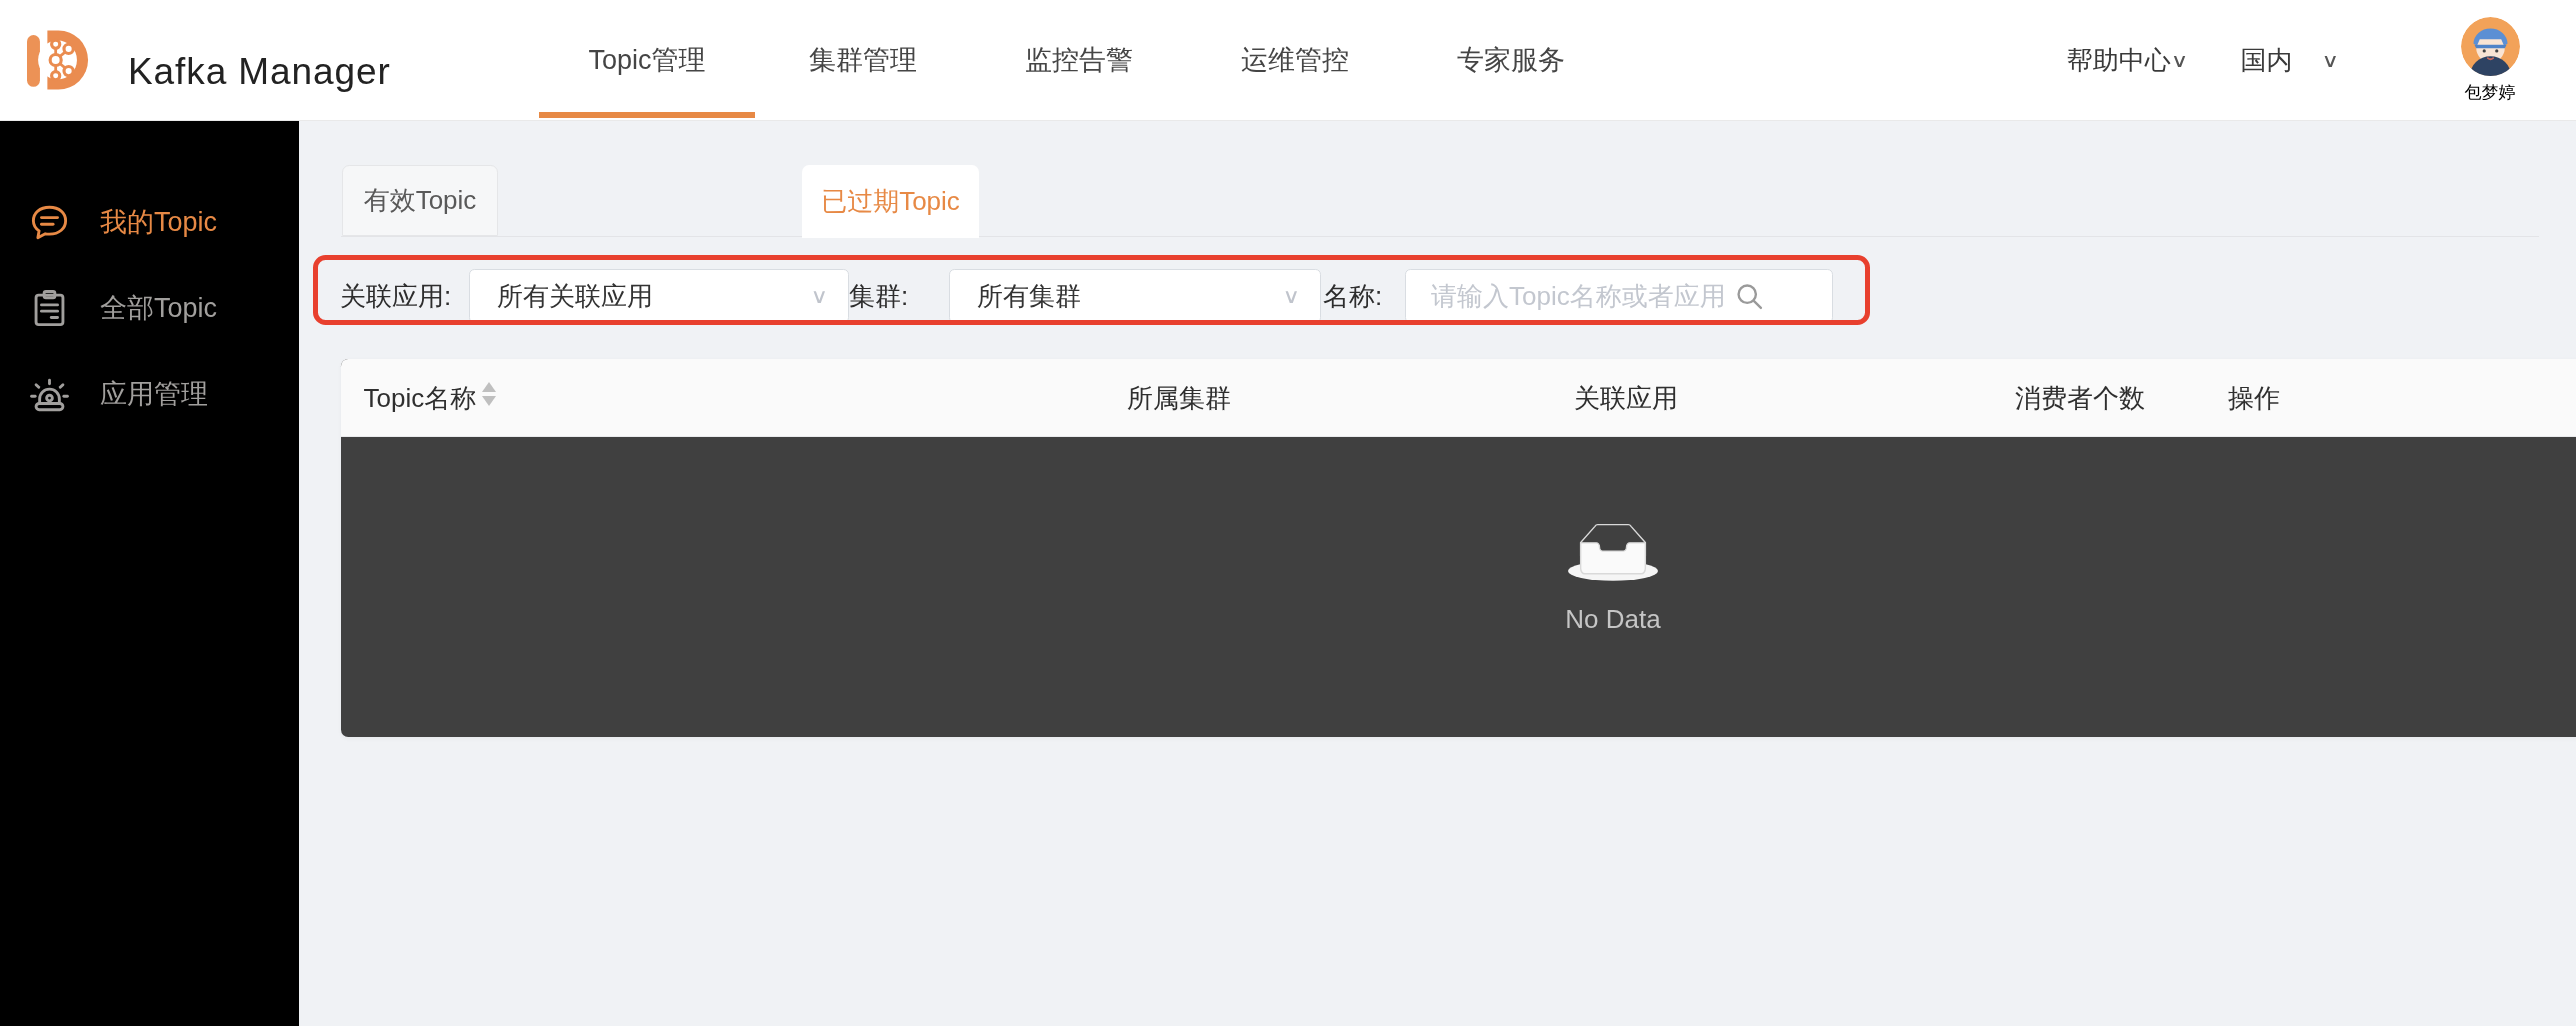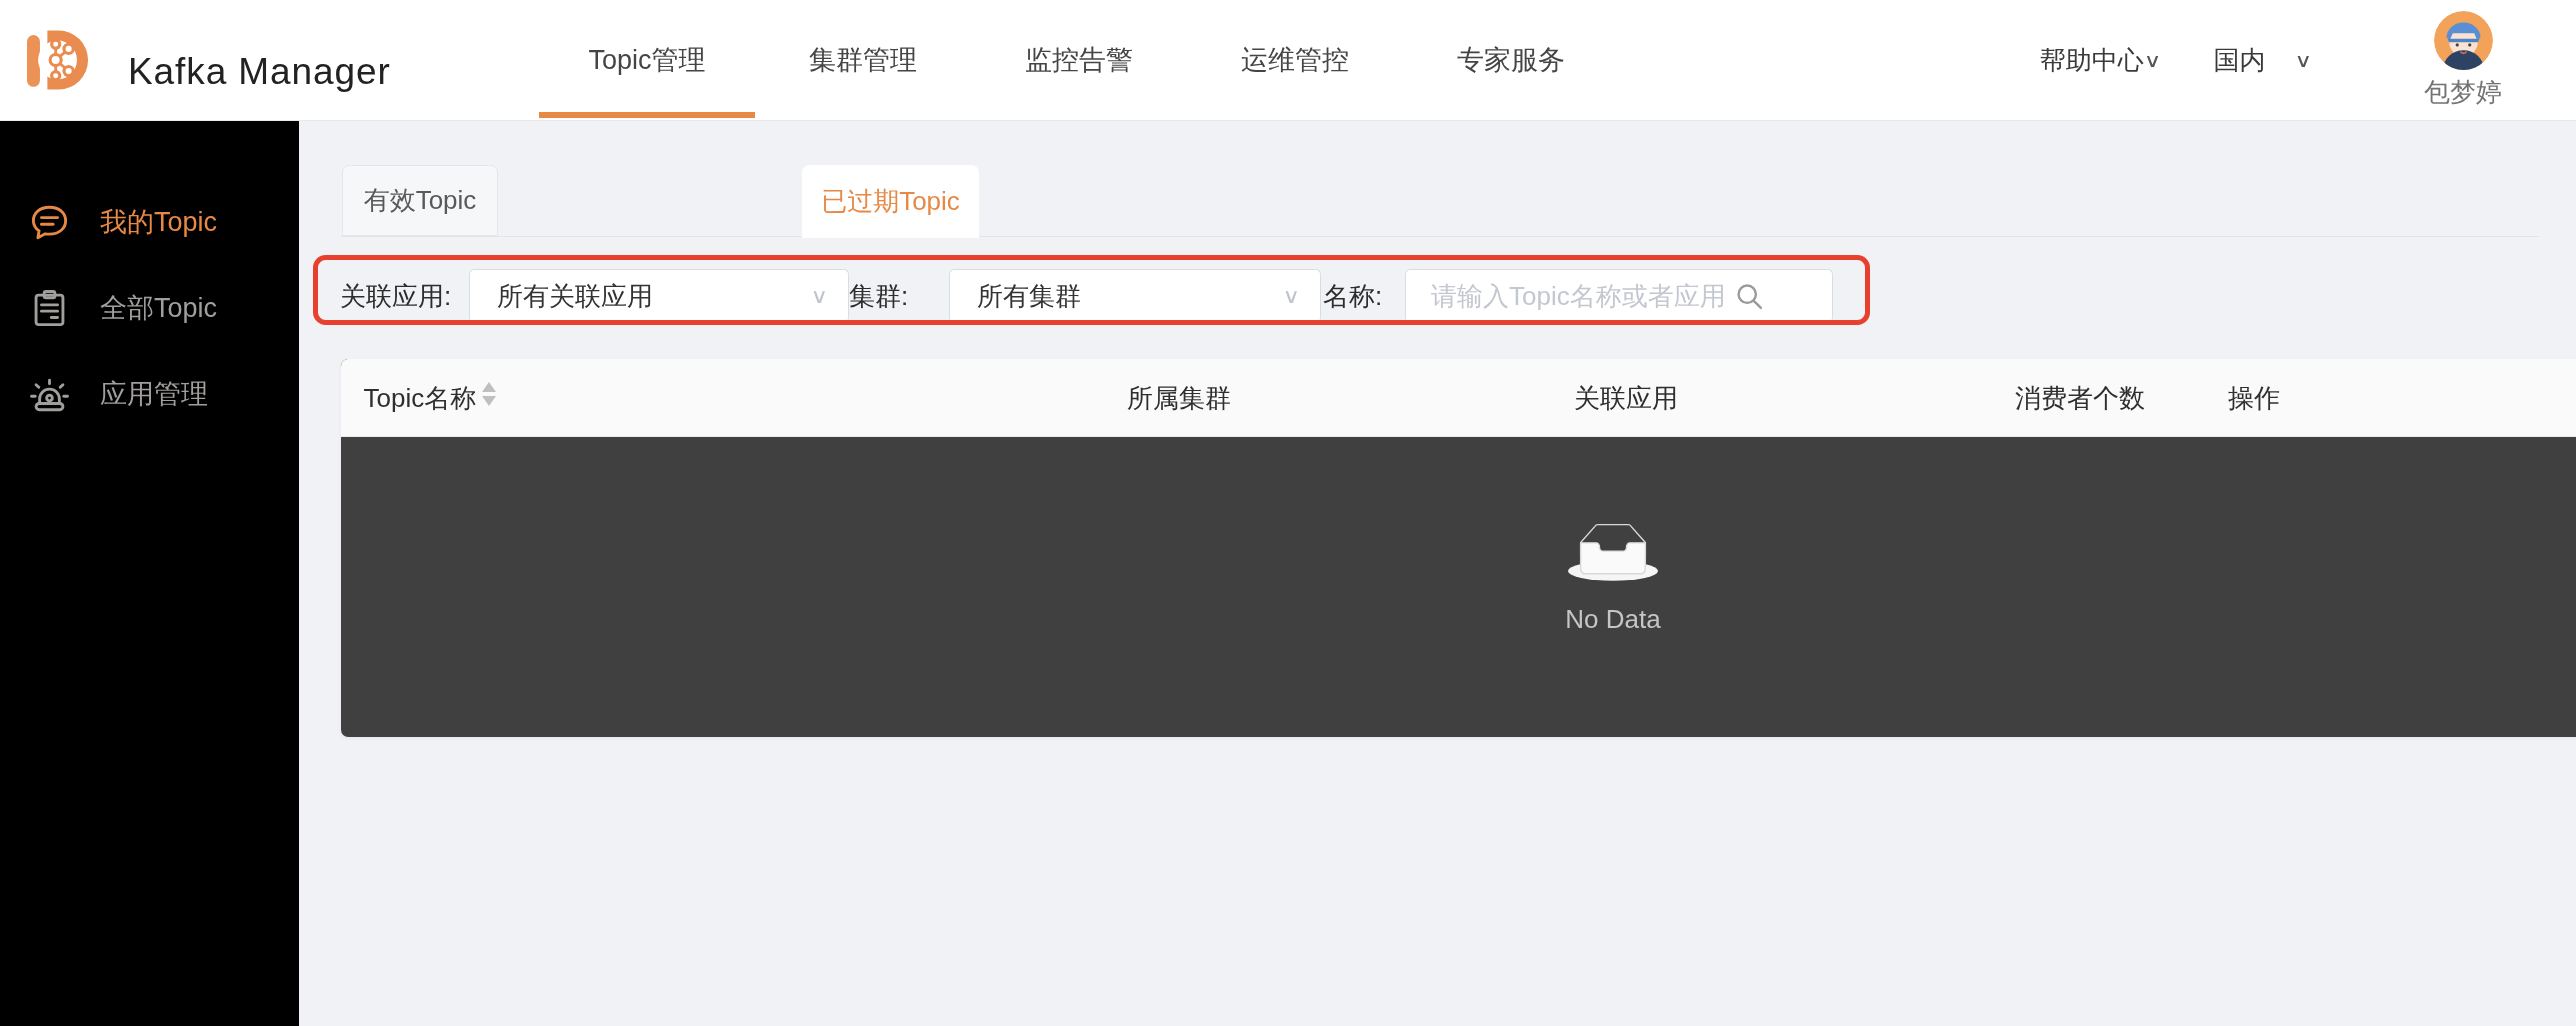--- a/index.html
+++ b/index.html
@@ -11,28 +11,28 @@
     background:#ffffff; border-bottom:0.9px solid #e9e9e9; z-index:20; }
   .logo-wrap { position:absolute; left:27px; top:23.4px; width:74px; height:74px; }
   .app-title { position:absolute; left:128px; top:12px; height:120px; line-height:120px;
     font-size:37px; color:#222222; letter-spacing:0.9px; }
   .topnav { position:absolute; left:539px; top:0; height:120px; display:flex; }
   .topnav .nav-item { position:relative; width:216px; height:120px; line-height:120px;
     text-align:center; font-size:27px; color:#454545; cursor:pointer; }
   .topnav .nav-item.active::after { content:""; position:absolute; left:0; bottom:1.8px;
     width:216px; height:6.3px; background:var(--accent); }
   .header-right { position:absolute; right:0; top:0; height:121px; display:flex;
-    align-items:center; padding-right:70px; }
+    align-items:center; padding-right:43px; }
   .help-center { font-size:26px; color:#3a3a3a; margin-right:52px; cursor:pointer; }
   .region { font-size:26px; color:#3a3a3a; cursor:pointer; }
   .chev { display:inline-block; font-size:24px; color:#555; transform:scaleY(.8); }
   .region-chev { margin-left:29px; margin-right:0; }
   .avatar-block { margin-left:108px; display:flex; flex-direction:column; align-items:center; width:86px; }
   .avatar { width:59px; height:59px; border-radius:50%; overflow:hidden; cursor:pointer; }
-  .user-name { margin-top:4.5px; font-size:26px; color:#737373; }
+  .user-name { margin-top:4.5px; font-size:17px; color:#000000; }
 
   
   .sidebar { position:absolute; left:0; top:121px; width:299px; height:905px;
     background:#000000; padding-top:58px; z-index:10; }
   .side-item { height:86px; display:flex; align-items:center; padding-left:28px;
     cursor:pointer; color:#a19f9d; }
   .side-item .sicon { width:43px; height:43px; margin-right:29px; flex:0 0 43px; }
   .side-item .slabel { font-size:27px; }
   .side-item.active { color:var(--accent); }
 

